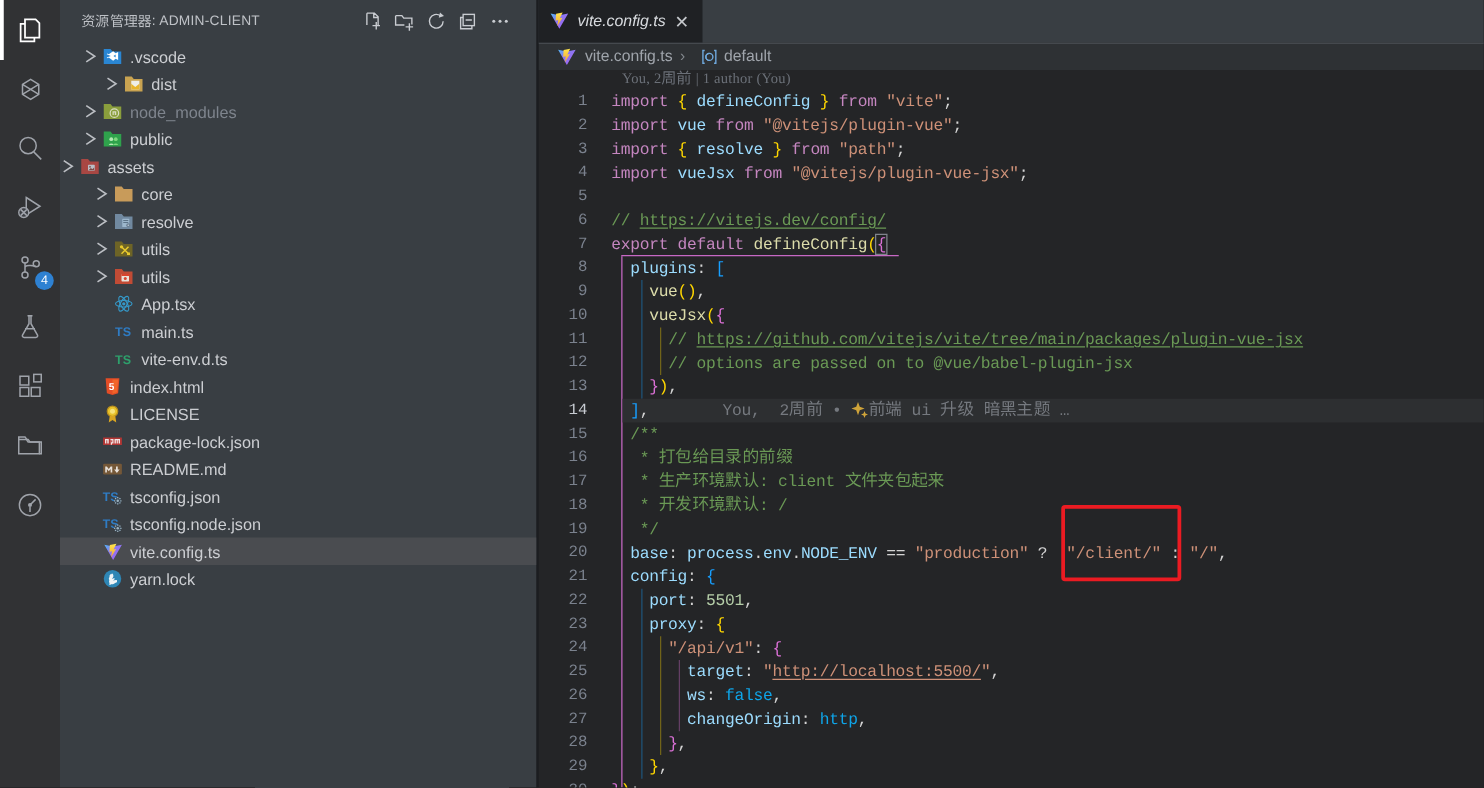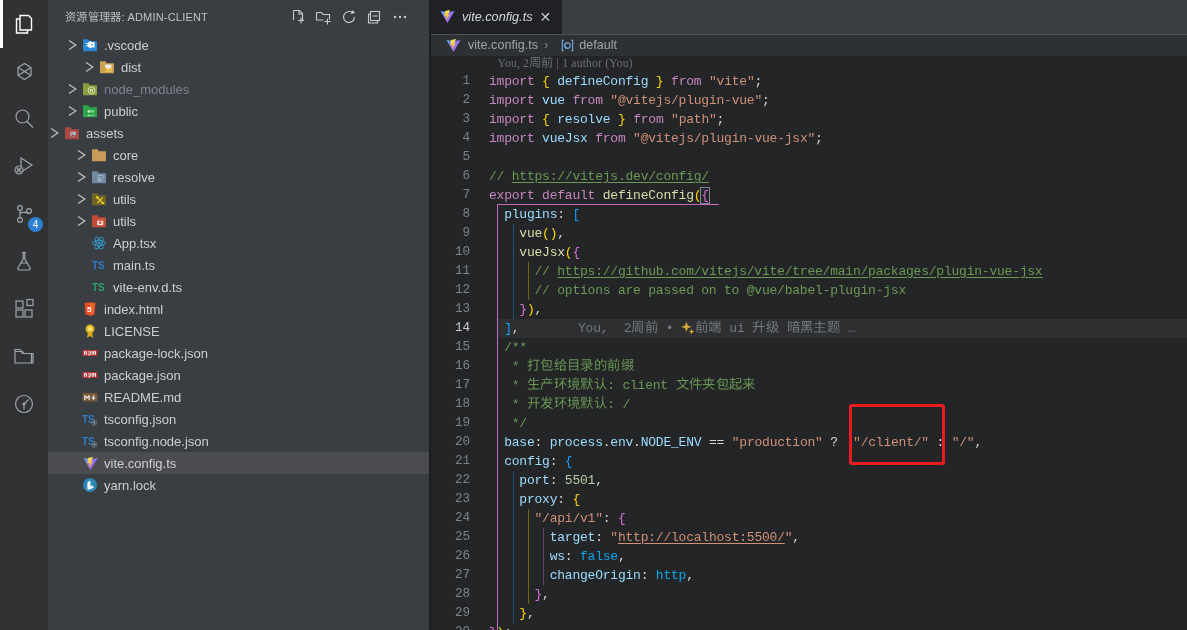--- a/index.html
+++ b/index.html
@@ -335,30 +335,20 @@
             <rect x="0.5" y="5" width="15" height="6" fill="#b33634"></rect>
             <path fill="#f0e4e4" d="M2 6.2 h3 v3.6 h-1.2 v-2.6 h-0.7 v2.6 H2 Z M5.8 6.2 h3 v3.6 H7.6 v0.9 H6.6 v-4 Z M7 7.2 v1.6 h0.8 V7.2 Z M9.6 6.2 h4.4 v3.6 h-1.1 v-2.6 h-0.6 v2.6 h-1 v-2.6 h-0.6 v2.6 H9.6 Z"></path>
           </svg>
         </span>
         <span class="tlab">package-lock.json</span>
       </div>
 <div class="trow" style="padding-left:18px">
         <span class="chev"></span>
         <span class="ticon">
           <svg width="16" height="16" viewBox="0 0 16 16">
-            <rect x="0.5" y="5" width="15" height="6" fill="#b33634"></rect>
-            <path fill="#f0e4e4" d="M2 6.2 h3 v3.6 h-1.2 v-2.6 h-0.7 v2.6 H2 Z M5.8 6.2 h3 v3.6 H7.6 v0.9 H6.6 v-4 Z M7 7.2 v1.6 h0.8 V7.2 Z M9.6 6.2 h4.4 v3.6 h-1.1 v-2.6 h-0.6 v2.6 h-1 v-2.6 h-0.6 v2.6 H9.6 Z"></path>
-          </svg>
-        </span>
-        <span class="tlab">package.json</span>
-      </div>
-<div class="trow" style="padding-left:18px">
-        <span class="chev"></span>
-        <span class="ticon">
-          <svg width="16" height="16" viewBox="0 0 16 16">
             <rect x="0.5" y="4" width="15" height="8.6" rx="1" fill="#755838"></rect>
             <path fill="#e6e0da" d="M2.2 11 V6.2 h1.3 L5 8.1 l1.5-1.9 h1.3 V11 H6.5 V8.2 L5 10 L3.5 8.2 V11 Z M10.8 6.2 h1.4 v2.4 h1.5 l-2.2 2.7 l-2.2-2.7 h1.5 Z"></path>
           </svg>
         </span>
         <span class="tlab">README.md</span>
       </div>
 <div class="trow" style="padding-left:18px">
         <span class="chev"></span>
         <span class="ticon">
           <svg width="16" height="16" viewBox="0 0 16 16">

